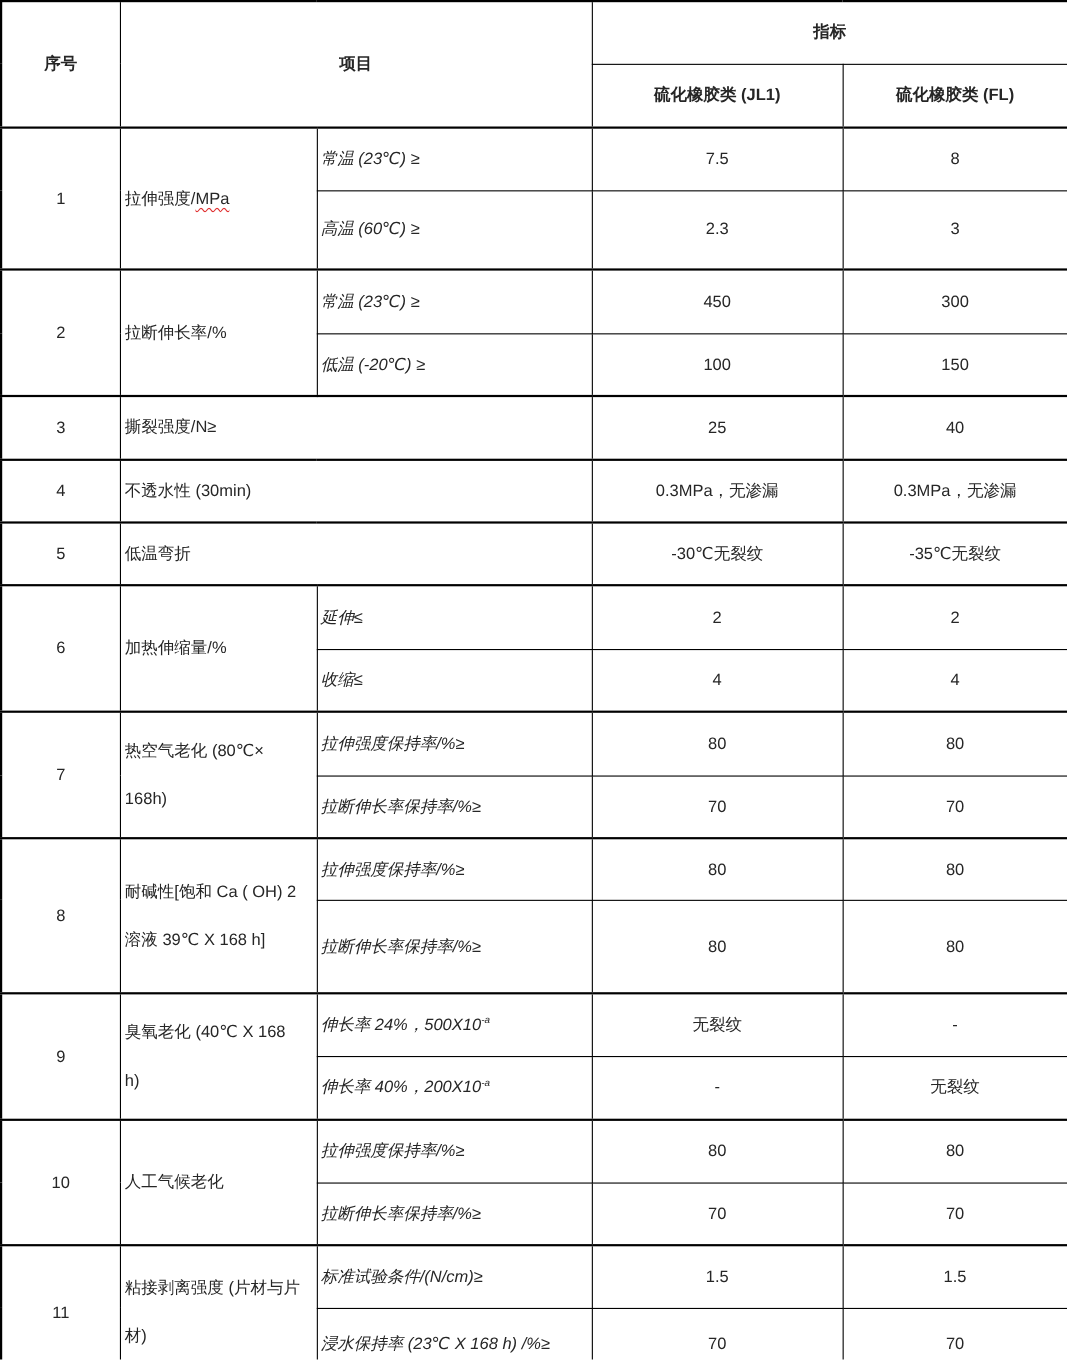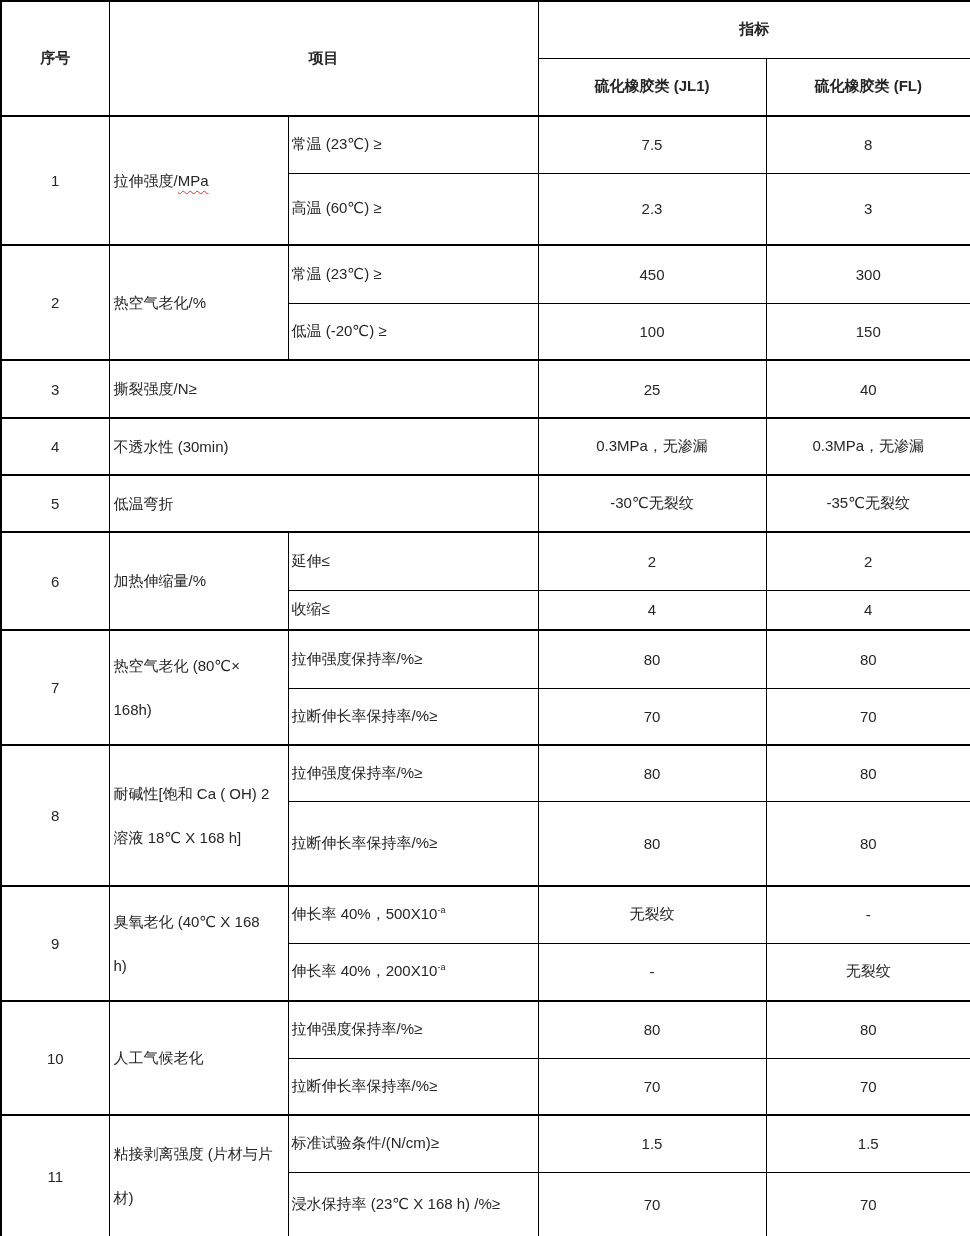--- a/index.html
+++ b/index.html
@@ -26,21 +26,21 @@
   }
   tr.grp > td { border-top: 2px solid #000; }
   .c { text-align: center; }
   .hdr { font-weight: bold; }
   .item {
     text-align: left;
     padding-left: 4px;
     white-space: pre-line;
     line-height: 44px;
   }
-  .sub { text-align: left; padding-left: 3px; }
+  .sub { text-align: left; padding-left: 3px; font-style: italic; }
   .wavy {
     text-decoration: underline;
     text-decoration-style: wavy;
     text-decoration-color: #e03030;
     text-decoration-thickness: 1px;
     text-underline-offset: 4px;
   }
   sup.ss { font-size: 9px; vertical-align: 6px; letter-spacing: 0; }
 </style>
 </head>
@@ -74,21 +74,21 @@
       <td class="c">8</td>
     </tr>
     <tr style="height:72px">
       <td class="sub">高温 (60℃) ≥</td>
       <td class="c">2.3</td>
       <td class="c">3</td>
     </tr>
 
     <tr class="grp" style="height:58px">
       <td class="c" rowspan="2">2</td>
-      <td class="item" rowspan="2">热空气老化/%</td>
+      <td class="item" rowspan="2">拉断伸长率/%</td>
       <td class="sub">常温 (23℃) ≥</td>
       <td class="c">450</td>
       <td class="c">300</td>
     </tr>
     <tr style="height:57px">
       <td class="sub">低温 (-20℃) ≥</td>
       <td class="c">100</td>
       <td class="c">150</td>
     </tr>
 
@@ -113,21 +113,21 @@
       <td class="c">-35℃无裂纹</td>
     </tr>
 
     <tr class="grp" style="height:58px">
       <td class="c" rowspan="2">6</td>
       <td class="item" rowspan="2">加热伸缩量/%</td>
       <td class="sub">延伸≤</td>
       <td class="c">2</td>
       <td class="c">2</td>
     </tr>
-    <tr style="height:40px">
+    <tr style="height:57px">
       <td class="sub">收缩≤</td>
       <td class="c">4</td>
       <td class="c">4</td>
     </tr>
 
     <tr class="grp" style="height:58px">
       <td class="c" rowspan="2">7</td>
       <td class="item" rowspan="2">热空气老化 (80℃×
 168h)</td>
       <td class="sub">拉伸强度保持率/%≥</td>
@@ -136,36 +136,36 @@
     </tr>
     <tr style="height:57px">
       <td class="sub">拉断伸长率保持率/%≥</td>
       <td class="c">70</td>
       <td class="c">70</td>
     </tr>
 
     <tr class="grp" style="height:56px">
       <td class="c" rowspan="2">8</td>
       <td class="item" rowspan="2">耐碱性[饱和 Ca ( OH) 2
-溶液 18℃ X 168 h]</td>
+溶液 39℃ X 168 h]</td>
       <td class="sub">拉伸强度保持率/%≥</td>
       <td class="c">80</td>
       <td class="c">80</td>
     </tr>
     <tr style="height:85px">
       <td class="sub">拉断伸长率保持率/%≥</td>
       <td class="c">80</td>
       <td class="c">80</td>
     </tr>
 
     <tr class="grp" style="height:57px">
       <td class="c" rowspan="2">9</td>
       <td class="item" rowspan="2">臭氧老化 (40℃ X 168
 h)</td>
-      <td class="sub"><span>伸长率 40%，500X10</span><sup class="ss">-a</sup></td>
+      <td class="sub"><span>伸长率 24%，500X10</span><sup class="ss">-a</sup></td>
       <td class="c">无裂纹</td>
       <td class="c">-</td>
     </tr>
     <tr style="height:58px">
       <td class="sub"><span>伸长率 40%，200X10</span><sup class="ss">-a</sup></td>
       <td class="c">-</td>
       <td class="c">无裂纹</td>
     </tr>
 
     <tr class="grp" style="height:57px">

